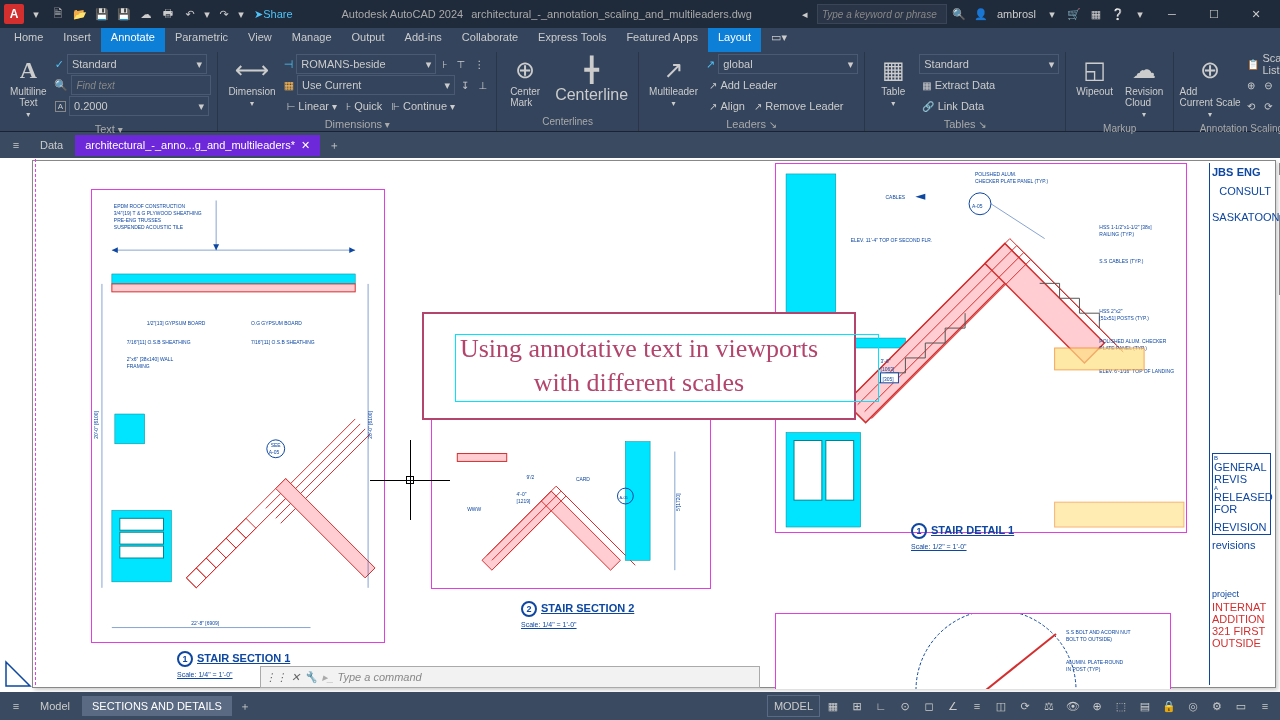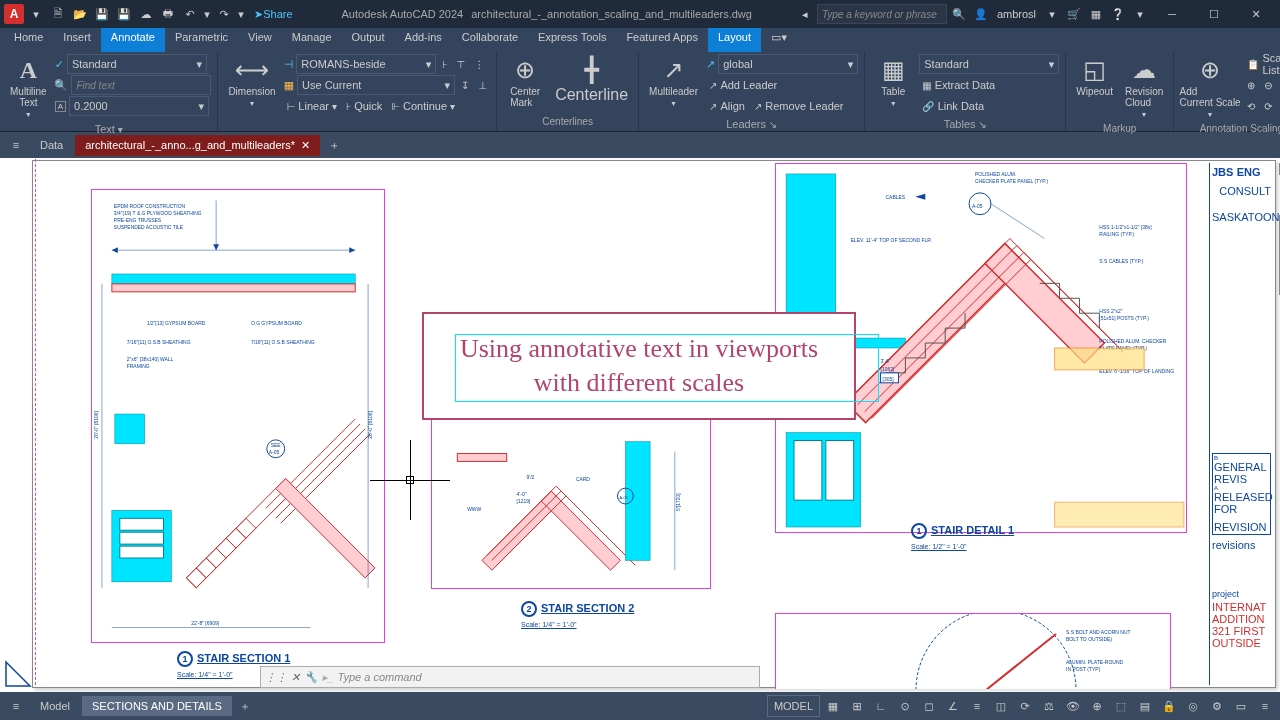--- a/index.html
+++ b/index.html
@@ -18,21 +18,21 @@
 .panel-content{display:flex;gap:4px}
 .panel-label{text-align:center;color:#aaa;font-size:10px;padding:2px;cursor:pointer}
 .big-btn{display:flex;flex-direction:column;align-items:center;gap:2px;padding:2px 4px;cursor:pointer;color:#ccc;min-width:44px}
 .big-icon{font-size:24px;height:28px;display:flex;align-items:center}
 .combo{background:#33445c;border:1px solid #4a5a72;color:#ccc;height:20px;padding:0 4px;font-size:10px;display:flex;align-items:center;justify-content:space-between;cursor:pointer}
 .small-row{display:flex;gap:3px;align-items:center;color:#ccc;padding:0;height:20px}
 .small-btn{padding:1px 3px;cursor:pointer;display:flex;align-items:center;gap:3px;color:#ccc;font-size:10px}
 .filetabs{height:26px;background:#3a4a60;display:flex;align-items:center;padding:0 4px;gap:2px}
 .ham{width:24px;height:22px;display:flex;align-items:center;justify-content:center;color:#ccc;cursor:pointer}
 .tab{padding:4px 10px;color:#ccc;cursor:pointer;display:flex;align-items:center;gap:6px;font-size:11px}
-.tab.active{background:#7f1d1d;color:#fff}
+.tab.active{background:#6d28d9;color:#fff}
 .canvas{position:absolute;top:158px;left:0;right:0;bottom:28px;background:#fff}
 .paper{position:absolute;left:32px;top:2px;right:4px;bottom:4px;background:#fff;border:1px solid #888;box-shadow:2px 2px 4px rgba(0,0,0,0.2)}
 .paper::before{content:'';position:absolute;left:2px;top:-2px;bottom:2px;width:2px;border-left:1px dashed #e040e0}
 .viewport{position:absolute;border:1px solid #e040e0;background:#fff;overflow:hidden}
 .vp-title{position:absolute;font-size:11px;font-weight:bold;color:#0d47a1;text-decoration:underline}
 .vp-num{display:inline-flex;width:16px;height:16px;border:2px solid #0d47a1;border-radius:50%;align-items:center;justify-content:center;font-size:9px;margin-right:4px;text-decoration:none}
 .vp-sub{font-size:7px;color:#0d47a1;font-weight:normal;text-decoration:none}
 .callout-box{position:absolute;border:2px solid #b3446c;background:#fff;padding:18px 28px;font-size:26px;color:#b3446c;text-align:center;line-height:1.3;font-family:Georgia,serif}
 .titleblock{position:absolute;right:2px;top:2px;bottom:2px;width:64px;border-left:1px solid #0d47a1;font-size:8px;color:#0d47a1;padding:2px}
 .crosshair{position:absolute;pointer-events:none}
@@ -163,20 +163,21 @@
           <span class="small-btn">↧</span>
           <span class="small-btn">⊥</span>
         </div>
         <div class="small-row">
           <span class="small-btn">⊢ <span>Linear</span> ▾</span>
           <span class="small-btn">⊦ <span>Quick</span></span>
           <span class="small-btn">⊩ <span>Continue</span> ▾</span>
         </div>
       </div>
     </div>
+    <div class="panel-label"><span>Dimensions</span> ▾</div>
   </div>
 
   <div class="panel">
     <div class="panel-content">
       <div class="big-btn">
           <span class="big-icon">⊕</span>
           <span style="white-space:pre;font-size:10px">Center
 Mark</span>
         </div>
       <div class="big-btn">

